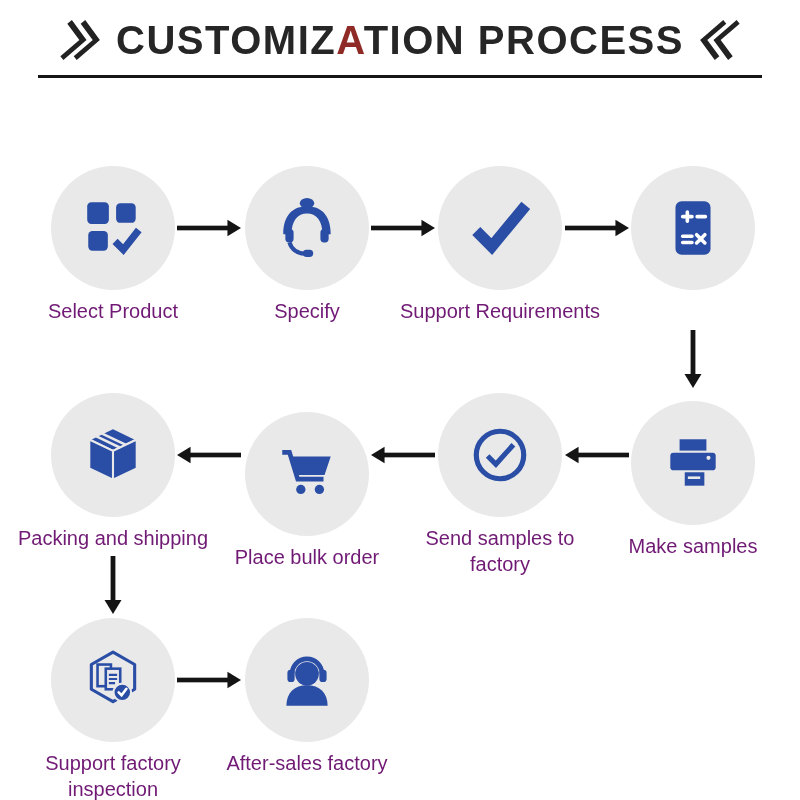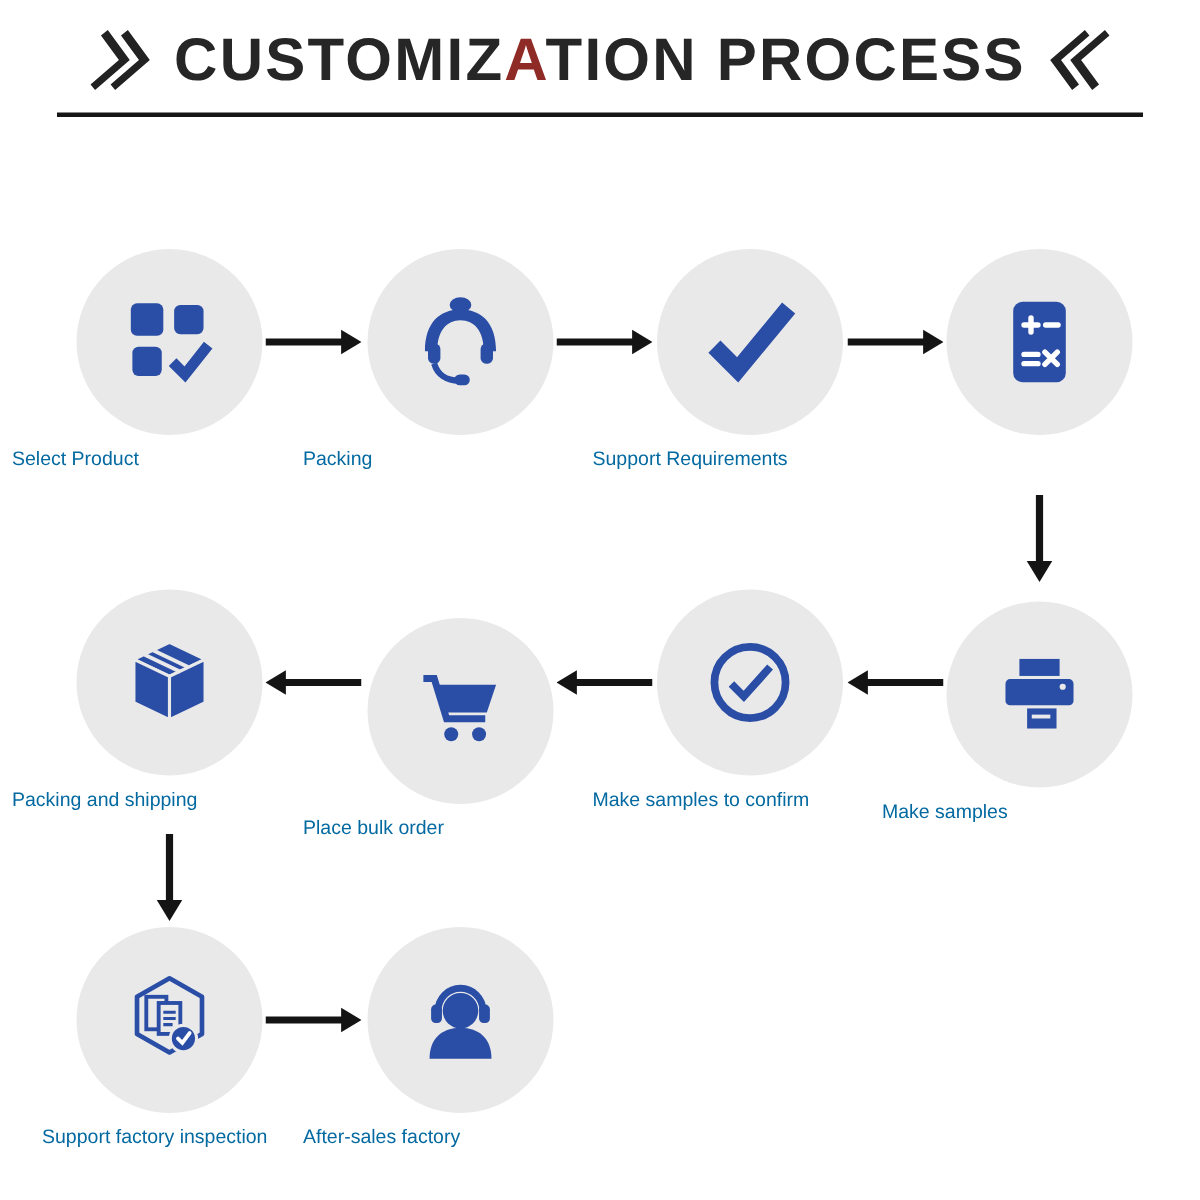--- a/index.html
+++ b/index.html
@@ -13,22 +13,22 @@
               color:#262626;white-space:nowrap;line-height:1;}
   .title-text .accent{color:#8f2b26;}
   .chev{transform:skewX(-12deg);}
   .chev path{fill:none;stroke:#222222;stroke-width:5.5;stroke-linecap:butt;}
   .title-rule{position:absolute;top:75px;left:38px;width:724px;height:3px;background:#161616;}
 
   
   .step{position:absolute;width:124px;}
   .circle{width:124px;height:124px;border-radius:50%;background:#e9e9e9;
           display:flex;align-items:center;justify-content:center;}
-  .label{position:absolute;top:132px;left:-43px;width:210px;text-align:left;
-         font-size:13px;line-height:1.3;color:#0369a1;}
+  .label{position:absolute;top:132px;left:-43px;width:210px;text-align:center;
+         font-size:20px;line-height:1.3;color:#701a75;}
   .label.narrow{width:170px;left:-23px;}
 
   
   .arrow{position:absolute;}
   .arrow svg{display:block;}
   .arrow .ink{fill:#141414;}
 </style>
 </head>
 <body>
 
@@ -63,21 +63,21 @@
     <div class="circle">
       <svg width="66" height="66" viewBox="0 0 64 64">
         <ellipse cx="32" cy="8" rx="7" ry="5" fill="#2a4da5"></ellipse>
         <path d="M9 38 C9 19 19 11 32 11 C45 11 55 19 55 38 L47 38 C47 25 41 18 32 18 C23 18 17 25 17 38 Z" fill="#2a4da5"></path>
         <rect x="11" y="33" width="8" height="13" rx="3.5" fill="#2a4da5"></rect>
         <rect x="45" y="33" width="8" height="13" rx="3.5" fill="#2a4da5"></rect>
         <path d="M15 46 C17 53 23 57 31 57" fill="none" stroke="#2a4da5" stroke-width="4"></path>
         <rect x="28" y="53" width="10" height="7" rx="3.5" fill="#2a4da5"></rect>
       </svg>
     </div>
-    <div class="label">Packing</div>
+    <div class="label">Specify</div>
   </div>
 
   <div class="step" style="left:438px;top:166px">
     <div class="circle">
       <svg width="66" height="66" viewBox="0 0 64 64">
         <polyline points="9,35 24,50 57,10" fill="none" stroke="#2a4da5" stroke-width="11" stroke-linecap="butt" stroke-linejoin="miter"></polyline>
       </svg>
     </div>
     <div class="label">Support Requirements</div>
   </div>
@@ -104,21 +104,21 @@
     <div class="label">Make samples</div>
   </div>
 
   <div class="step" style="left:438px;top:393px">
     <div class="circle">
       <svg width="66" height="66" viewBox="0 0 64 64">
         <circle cx="32" cy="32" r="23" fill="none" stroke="#2a4da5" stroke-width="5"></circle>
         <polyline points="20,33 28,41 45,22" fill="none" stroke="#2a4da5" stroke-width="5"></polyline>
       </svg>
     </div>
-    <div class="label">Make samples to confirm</div>
+    <div class="label">Send samples to factory</div>
   </div>
 
   <div class="step" style="left:245px;top:412px">
     <div class="circle">
       <svg width="66" height="66" viewBox="0 0 64 64">
         <polyline points="8,11 15,11 23,37 48,37" fill="none" stroke="#2a4da5" stroke-width="4.5"></polyline>
         <polygon points="17,15 55,15 49,33 21,33" fill="#2a4da5"></polygon>
         <circle cx="26" cy="47" r="4.5" fill="#2a4da5"></circle>
         <circle cx="44" cy="47" r="4.5" fill="#2a4da5"></circle>
       </svg>

